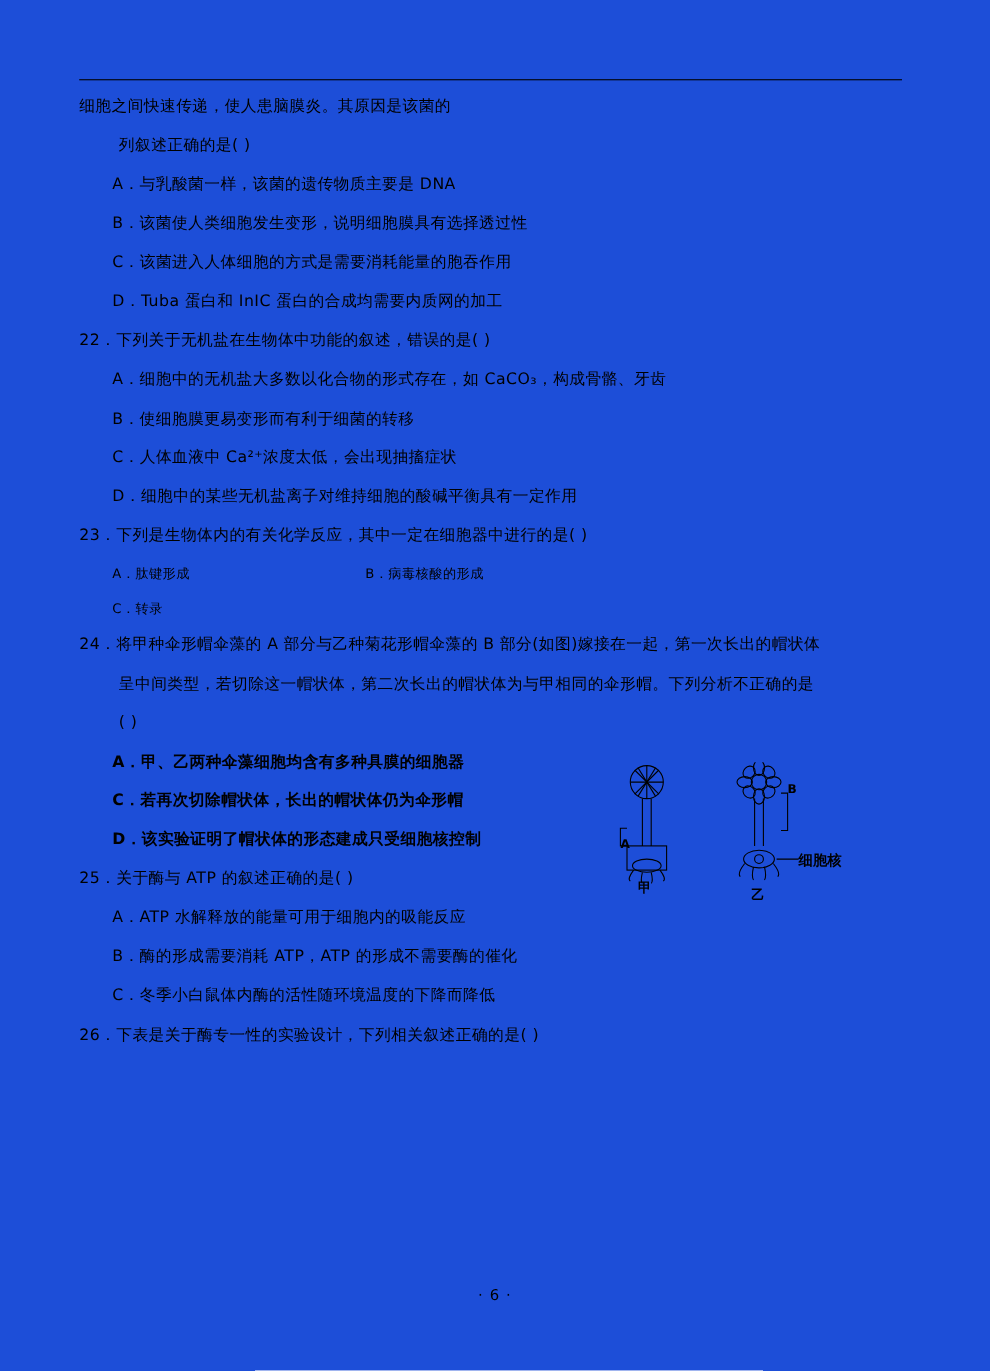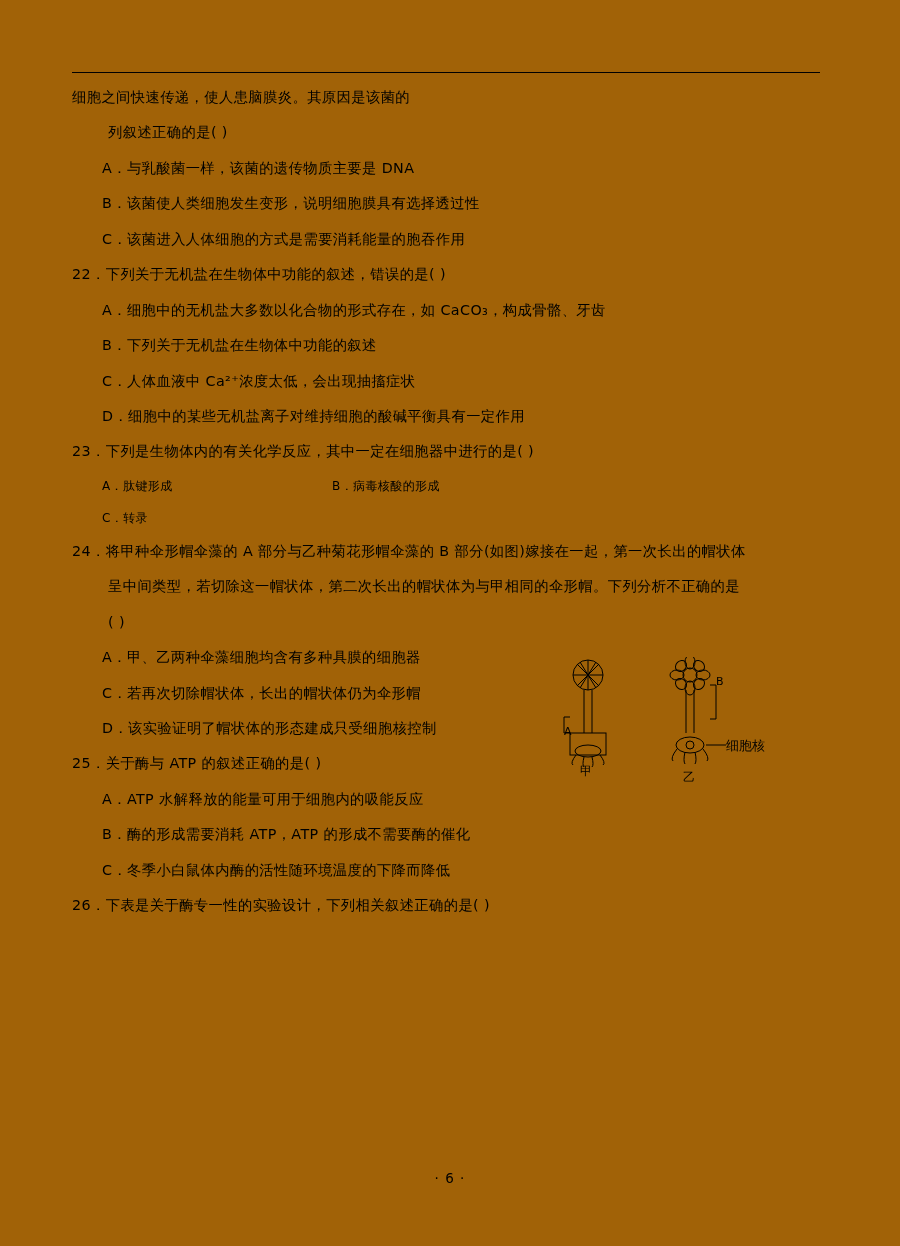--- a/index.html
+++ b/index.html
@@ -9,21 +9,21 @@
   }
   body {
     font-family: "DejaVu Sans", "Liberation Sans", sans-serif;
     color: #000000;
   }
   .page {
     position: relative;
     width: 900px;
     height: 1246px;
     margin: 0 auto;
-    background: #a16207;
+    background: #1d4ed8;
     overflow: hidden;
   }
   .content {
     position: absolute;
     left: 72px;
     top: 72px;
     width: 748px;
   }
   .rule {
     border: 0;
@@ -48,20 +48,21 @@
     margin: 0 0 14px 0;
     padding-left: 30px;
     letter-spacing: 0.4px;
   }
   .opt-row .col-a { width: 230px; flex: 0 0 230px; }
   .opt-row .col-b { flex: 1 1 auto; }
 
   
   .q24wrap {
     position: relative;
+    font-weight: bold;
   }
   .q24-left {
     width: 470px;
   }
   .figure {
     position: absolute;
     right: 30px;
     top: 10px;
     width: 250px;
     height: 130px;
@@ -85,24 +86,25 @@
 
     <hr class="rule">
 
     <p class="line">细胞之间快速传递，使人患脑膜炎。其原因是该菌的</p>
 
     <p class="line indent1">列叙述正确的是(     )</p>
 
     <p class="line indent2">A．与乳酸菌一样，该菌的遗传物质主要是 DNA</p>
     <p class="line indent2">B．该菌使人类细胞发生变形，说明细胞膜具有选择透过性</p>
     <p class="line indent2">C．该菌进入人体细胞的方式是需要消耗能量的胞吞作用</p>
+    <p class="line indent2">D．Tuba 蛋白和 InIC 蛋白的合成均需要内质网的加工</p>
 
     <p class="line qnum">22．下列关于无机盐在生物体中功能的叙述，错误的是(     )</p>
     <p class="line indent2">A．细胞中的无机盐大多数以化合物的形式存在，如 CaCO₃，构成骨骼、牙齿</p>
-    <p class="line indent2">B．下列关于无机盐在生物体中功能的叙述</p>
+    <p class="line indent2">B．使细胞膜更易变形而有利于细菌的转移</p>
     <p class="line indent2">C．人体血液中 Ca²⁺浓度太低，会出现抽搐症状</p>
     <p class="line indent2">D．细胞中的某些无机盐离子对维持细胞的酸碱平衡具有一定作用</p>
 
     <p class="line qnum">23．下列是生物体内的有关化学反应，其中一定在细胞器中进行的是(     )</p>
     <div class="opt-row">
       <span class="col-a">A．肽键形成</span>
       <span class="col-b">B．病毒核酸的形成</span>
     </div>
     <div class="opt-row">
       <span class="col-a">C．转录</span>

